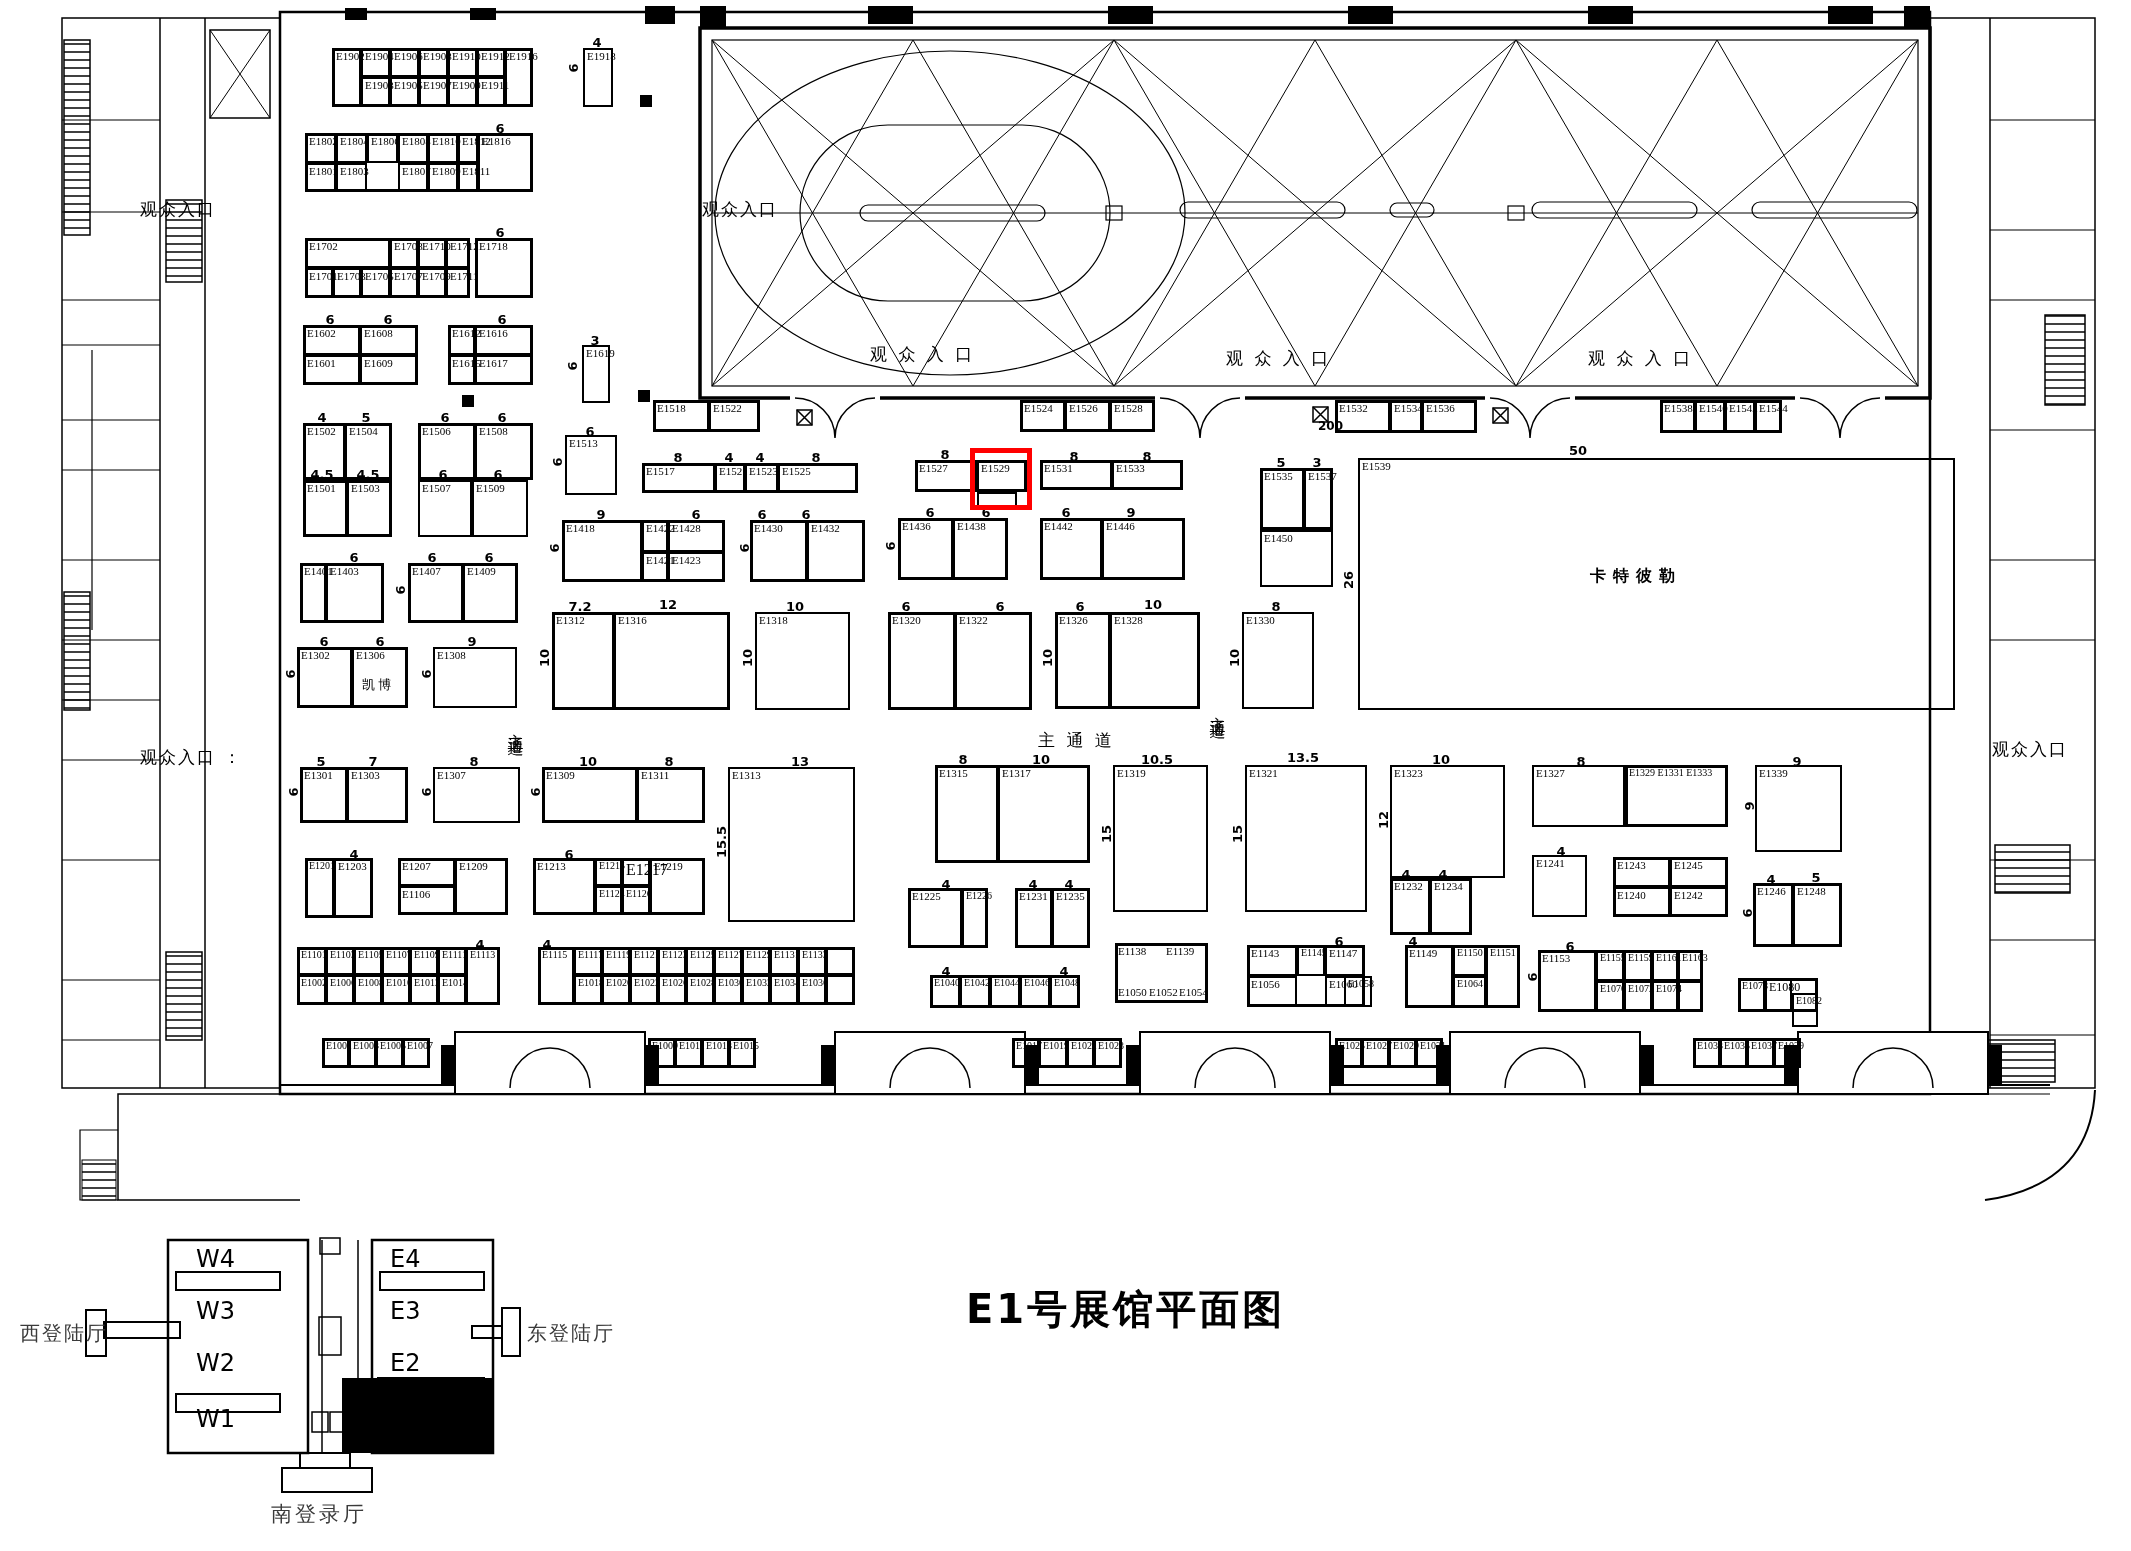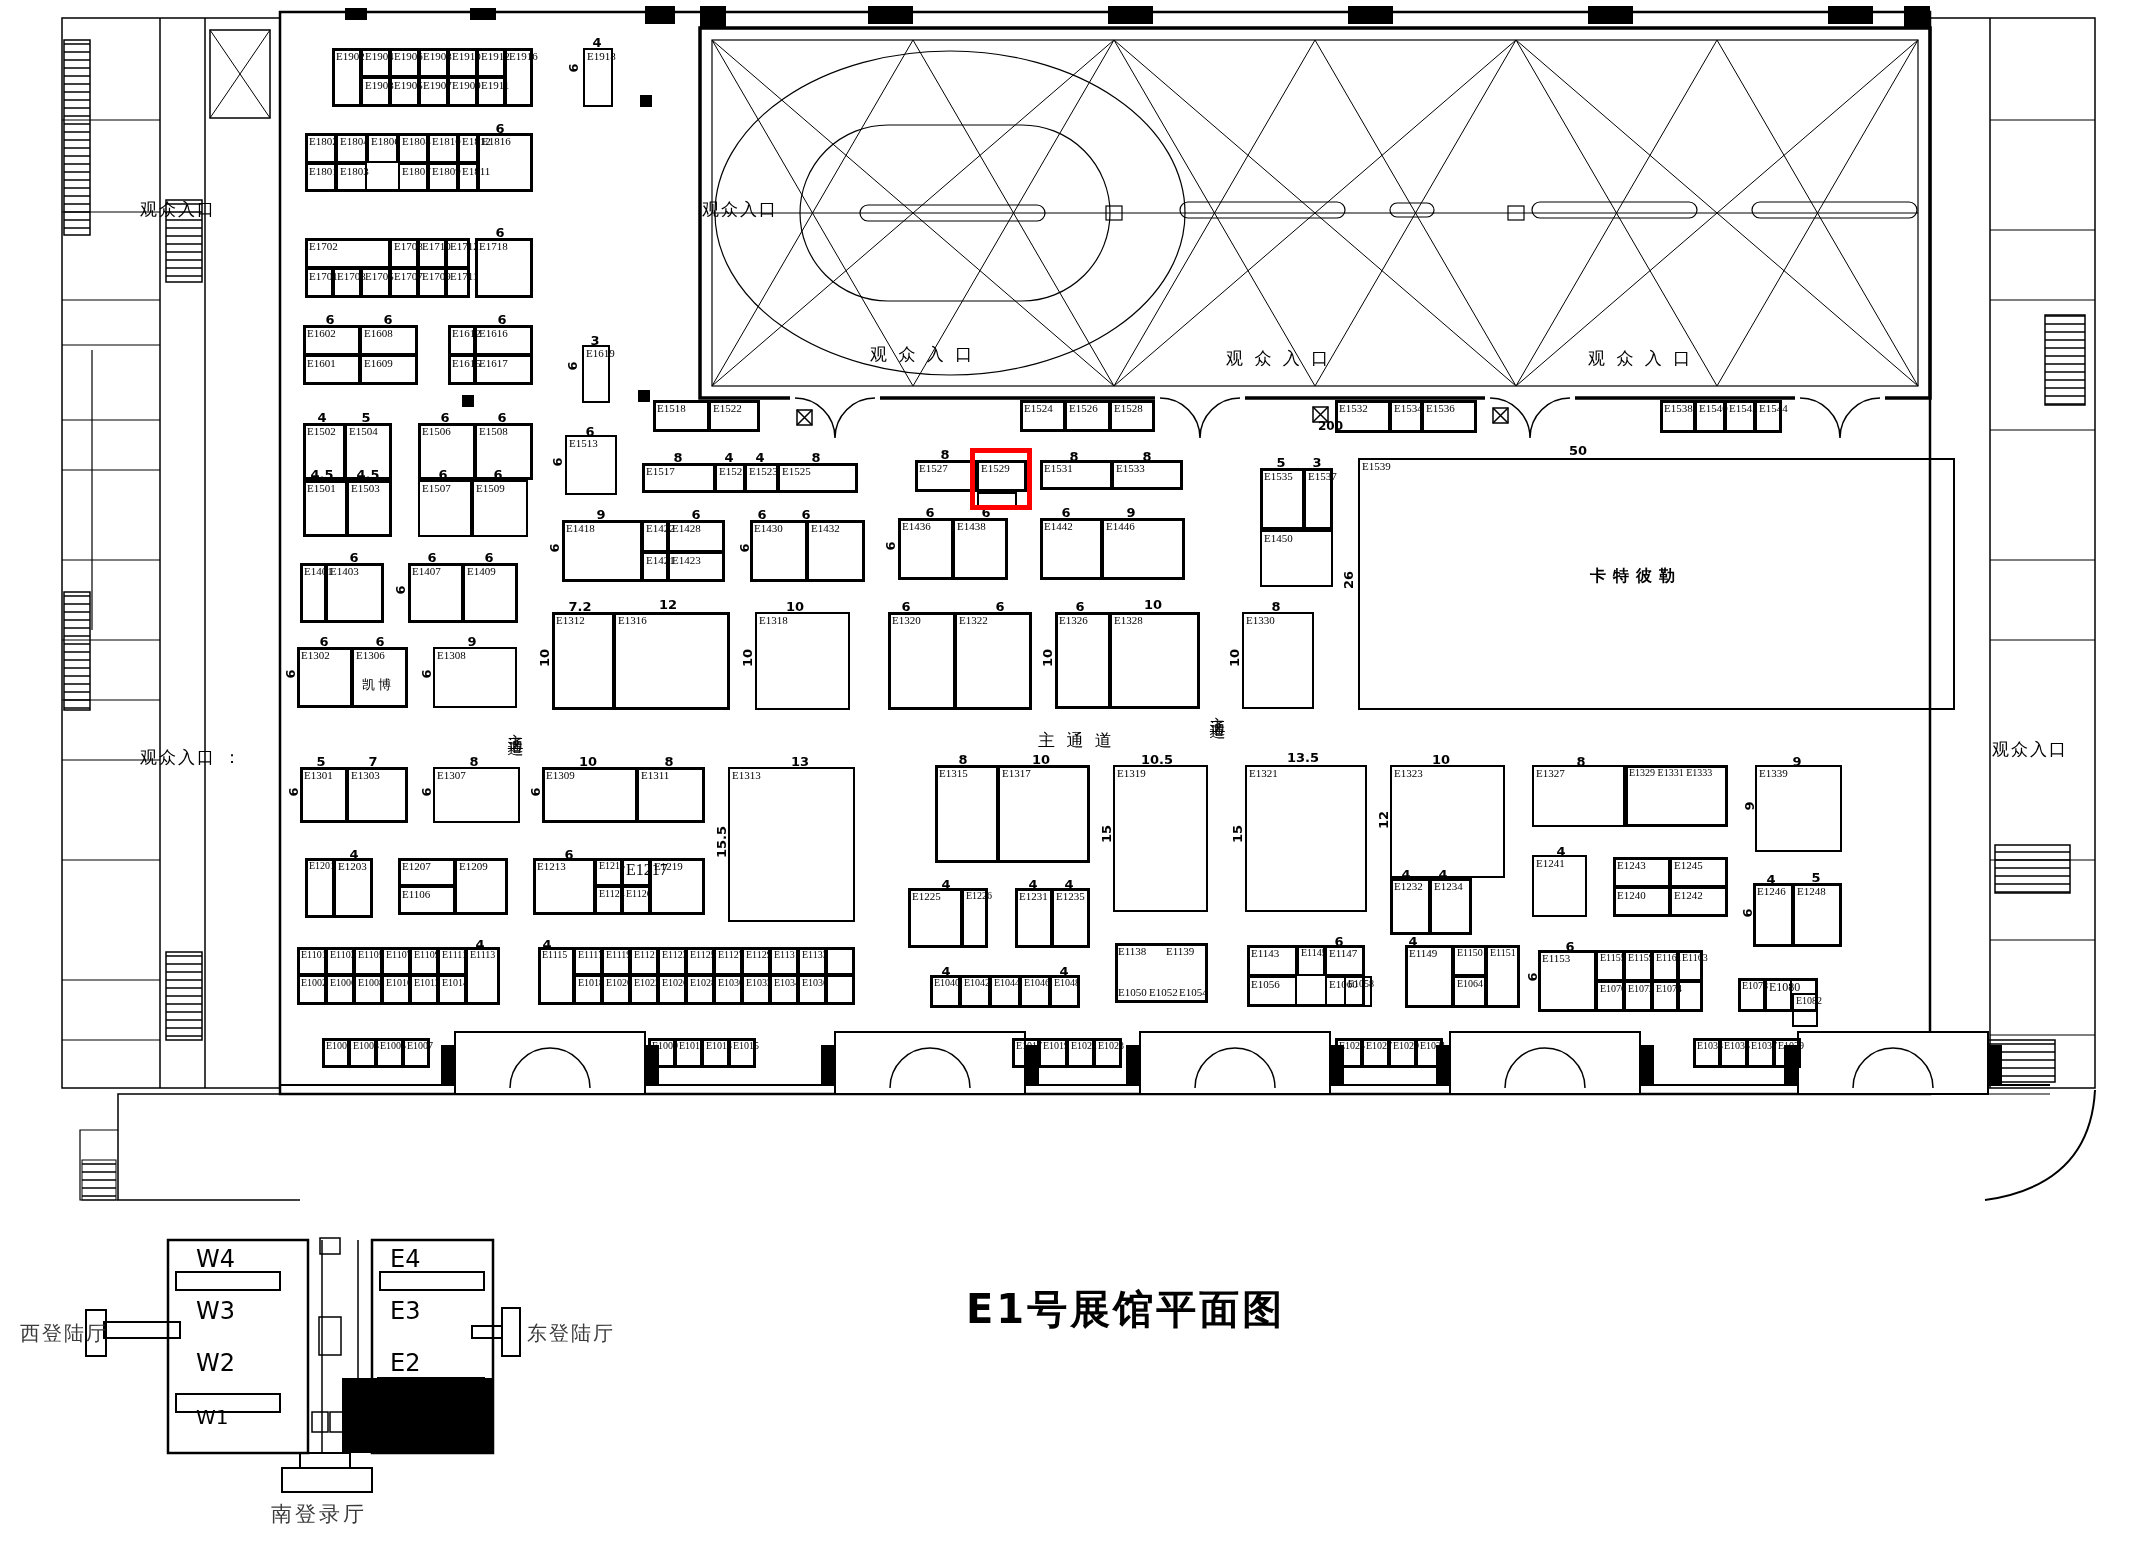--- a/index.html
+++ b/index.html
@@ -571,21 +571,21 @@
     <div class="txt" style="left: 1588px; top: 349px; font-size: 17px; letter-spacing: 3px;">观 众 入 口</div>
     <div class="txt" style="left: 1992px; top: 740px; font-size: 17px; letter-spacing: 2px;">观众入口</div>
     <div class="txt vtxt" style="left: 506px; top: 720px; font-size: 16px; letter-spacing: 4px;">主通道</div>
     <div class="txt" style="left: 1038px; top: 731px; font-size: 17px; letter-spacing: 3px;">主 通 道</div>
     <div class="txt vtxt" style="left: 1208px; top: 703px; font-size: 16px; letter-spacing: 4px;">主通道</div>
     <div class="txt serif" style="left: 362px; top: 678px; font-size: 13px;">凯 博</div>
     <div class="txt" style="left: 1318px; top: 420px; font-size: 12px; font-weight: bold;">200</div>
     <div class="txt" style="left: 196px; top: 1246px; font-size: 24px;">W4</div>
     <div class="txt" style="left: 196px; top: 1298px; font-size: 24px;">W3</div>
     <div class="txt" style="left: 196px; top: 1350px; font-size: 24px;">W2</div>
-    <div class="txt" style="left: 196px; top: 1406px; font-size: 20px;">W1</div>
+    <div class="txt" style="left: 196px; top: 1406px; font-size: 24px;">W1</div>
     <div class="txt" style="left: 390px; top: 1246px; font-size: 24px;">E4</div>
     <div class="txt" style="left: 390px; top: 1298px; font-size: 24px;">E3</div>
     <div class="txt" style="left: 390px; top: 1350px; font-size: 24px;">E2</div>
     <div class="txt serif" style="left: 1118px; top: 945px; font-size: 11px;">E1138</div>
     <div class="txt serif" style="left: 1166px; top: 945px; font-size: 11px;">E1139</div>
     <div class="txt serif" style="left: 1118px; top: 986px; font-size: 11px;">E1050</div>
     <div class="txt serif" style="left: 1149px; top: 986px; font-size: 11px;">E1052</div>
     <div class="txt serif" style="left: 1179px; top: 986px; font-size: 11px;">E1054</div>
     <div class="redbox" style="left: 970px; top: 448px; width: 62px; height: 62px;"></div>
   </div>

